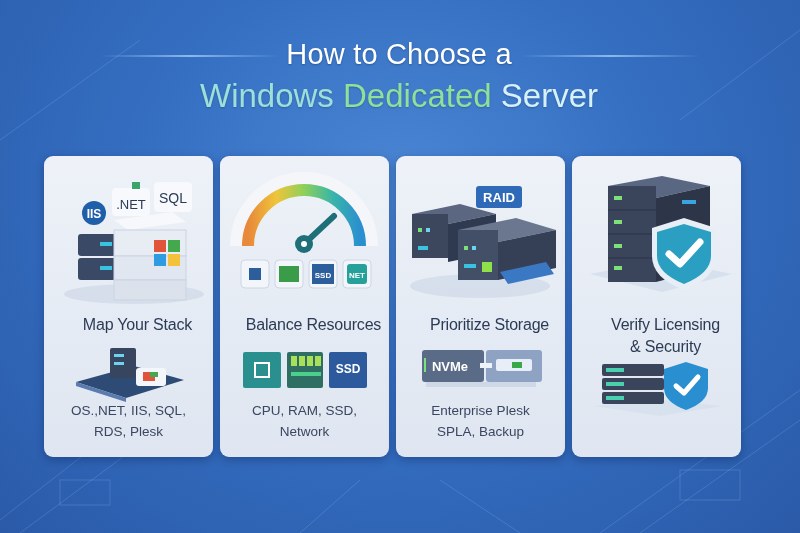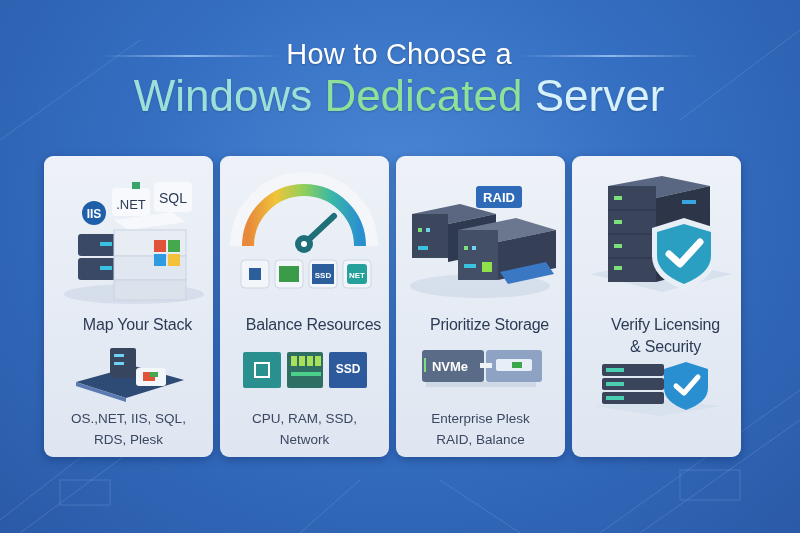--- a/index.html
+++ b/index.html
@@ -9,21 +9,21 @@
     background: radial-gradient(ellipse at 50% 35%, #4a86d4 0%, #356fc2 45%, #2a5aa8 100%);
     position: relative;
   }
   .bg-lines { position: absolute; inset: 0; pointer-events: none; }
   .header { position: absolute; top: 34px; left: 0; width: 798px; text-align: center; }
   .title-1 {
     font-size: 29px; color: #ffffff; font-weight: normal; letter-spacing: 0.2px;
     text-shadow: 0 1px 2px rgba(0,0,0,0.25); line-height: 40px;
   }
   .title-2 {
-    font-size: 44px; line-height: 44px; font-weight: normal;
+    font-size: 33px; line-height: 44px; font-weight: normal;
     text-shadow: 0 1px 2px rgba(0,0,0,0.2);
   }
   .title-2 .w { color: #9de0d9; }
   .title-2 .d { color: #8fe09a; }
   .title-2 .s { color: #d6f1fb; }
   .title-rule {
     position: absolute; top: 55px; height: 2px; width: 180px;
     background: linear-gradient(90deg, rgba(180,215,255,0), rgba(180,215,255,0.7), rgba(180,215,255,0));
   }
   .cards { position: absolute; top: 156px; left: 44px; display: flex; gap: 7px; }
@@ -33,21 +33,21 @@
     box-shadow: 0 3px 8px rgba(10,30,80,0.35);
     position: relative; text-align: center; overflow: hidden;
   }
   .card .illus { position: absolute; left: 0; top: 0; width: 169px; height: 150px; }
   .card .heading {
     position: absolute; left: 0; width: 187px; top: 158px;
     font-size: 16px; color: #2c3b55; line-height: 22px; letter-spacing: -0.2px;
   }
   .card .mini { position: absolute; left: 0; width: 169px; top: 186px; height: 64px; }
   .card .desc {
-    position: absolute; left: 0; width: 169px; top: 252px;
+    position: absolute; left: 0; width: 169px; top: 244px;
     font-size: 13.5px; color: #3a4760; line-height: 21px;
   }
   .card.c4 .heading { top: 158px; text-align: center; }
   .card.c4 .mini { top: 204px; height: 58px; }
   .card.c4 .desc { top: 271px; font-size: 12.5px; }
   svg text { font-family: "Liberation Sans", "DejaVu Sans", sans-serif; }
 </style>
 </head>
 <body>
 
@@ -215,21 +215,21 @@
       <rect x="90" y="8" width="56" height="32" rx="3" fill="#8ea3c4"></rect>
       <rect x="84" y="21" width="12" height="5" fill="#eef3fa"></rect>
       <rect x="28" y="16" width="2" height="14" fill="#7ee07a"></rect>
       <text x="54" y="29" font-size="13" fill="#fff" text-anchor="middle" font-weight="bold">NVMe</text>
       <rect x="100" y="17" width="36" height="12" rx="2" fill="#e8eef7"></rect>
       <rect x="116" y="20" width="10" height="6" fill="#3aa84a"></rect>
       <rect x="30" y="40" width="110" height="5" fill="#cfd8e6"></rect>
     </svg>
     <div class="desc">
       <div>Enterprise Plesk</div>
-      <div>RAID, Balance</div>
+      <div>SPLA, Backup</div>
     </div>
   </div>
 
   <div class="card c4">
     <svg class="illus" viewBox="0 0 169 150">
       <polygon points="18,118 90,136 160,118 90,104" fill="#d7e0ed"></polygon>
       <g>
         <polygon points="36,30 90,20 138,30 84,42" fill="#5a6782"></polygon>
         <rect x="36" y="30" width="48" height="96" fill="#3a455c"></rect>
         <polygon points="84,42 138,30 138,112 84,126" fill="#2d3549"></polygon>

